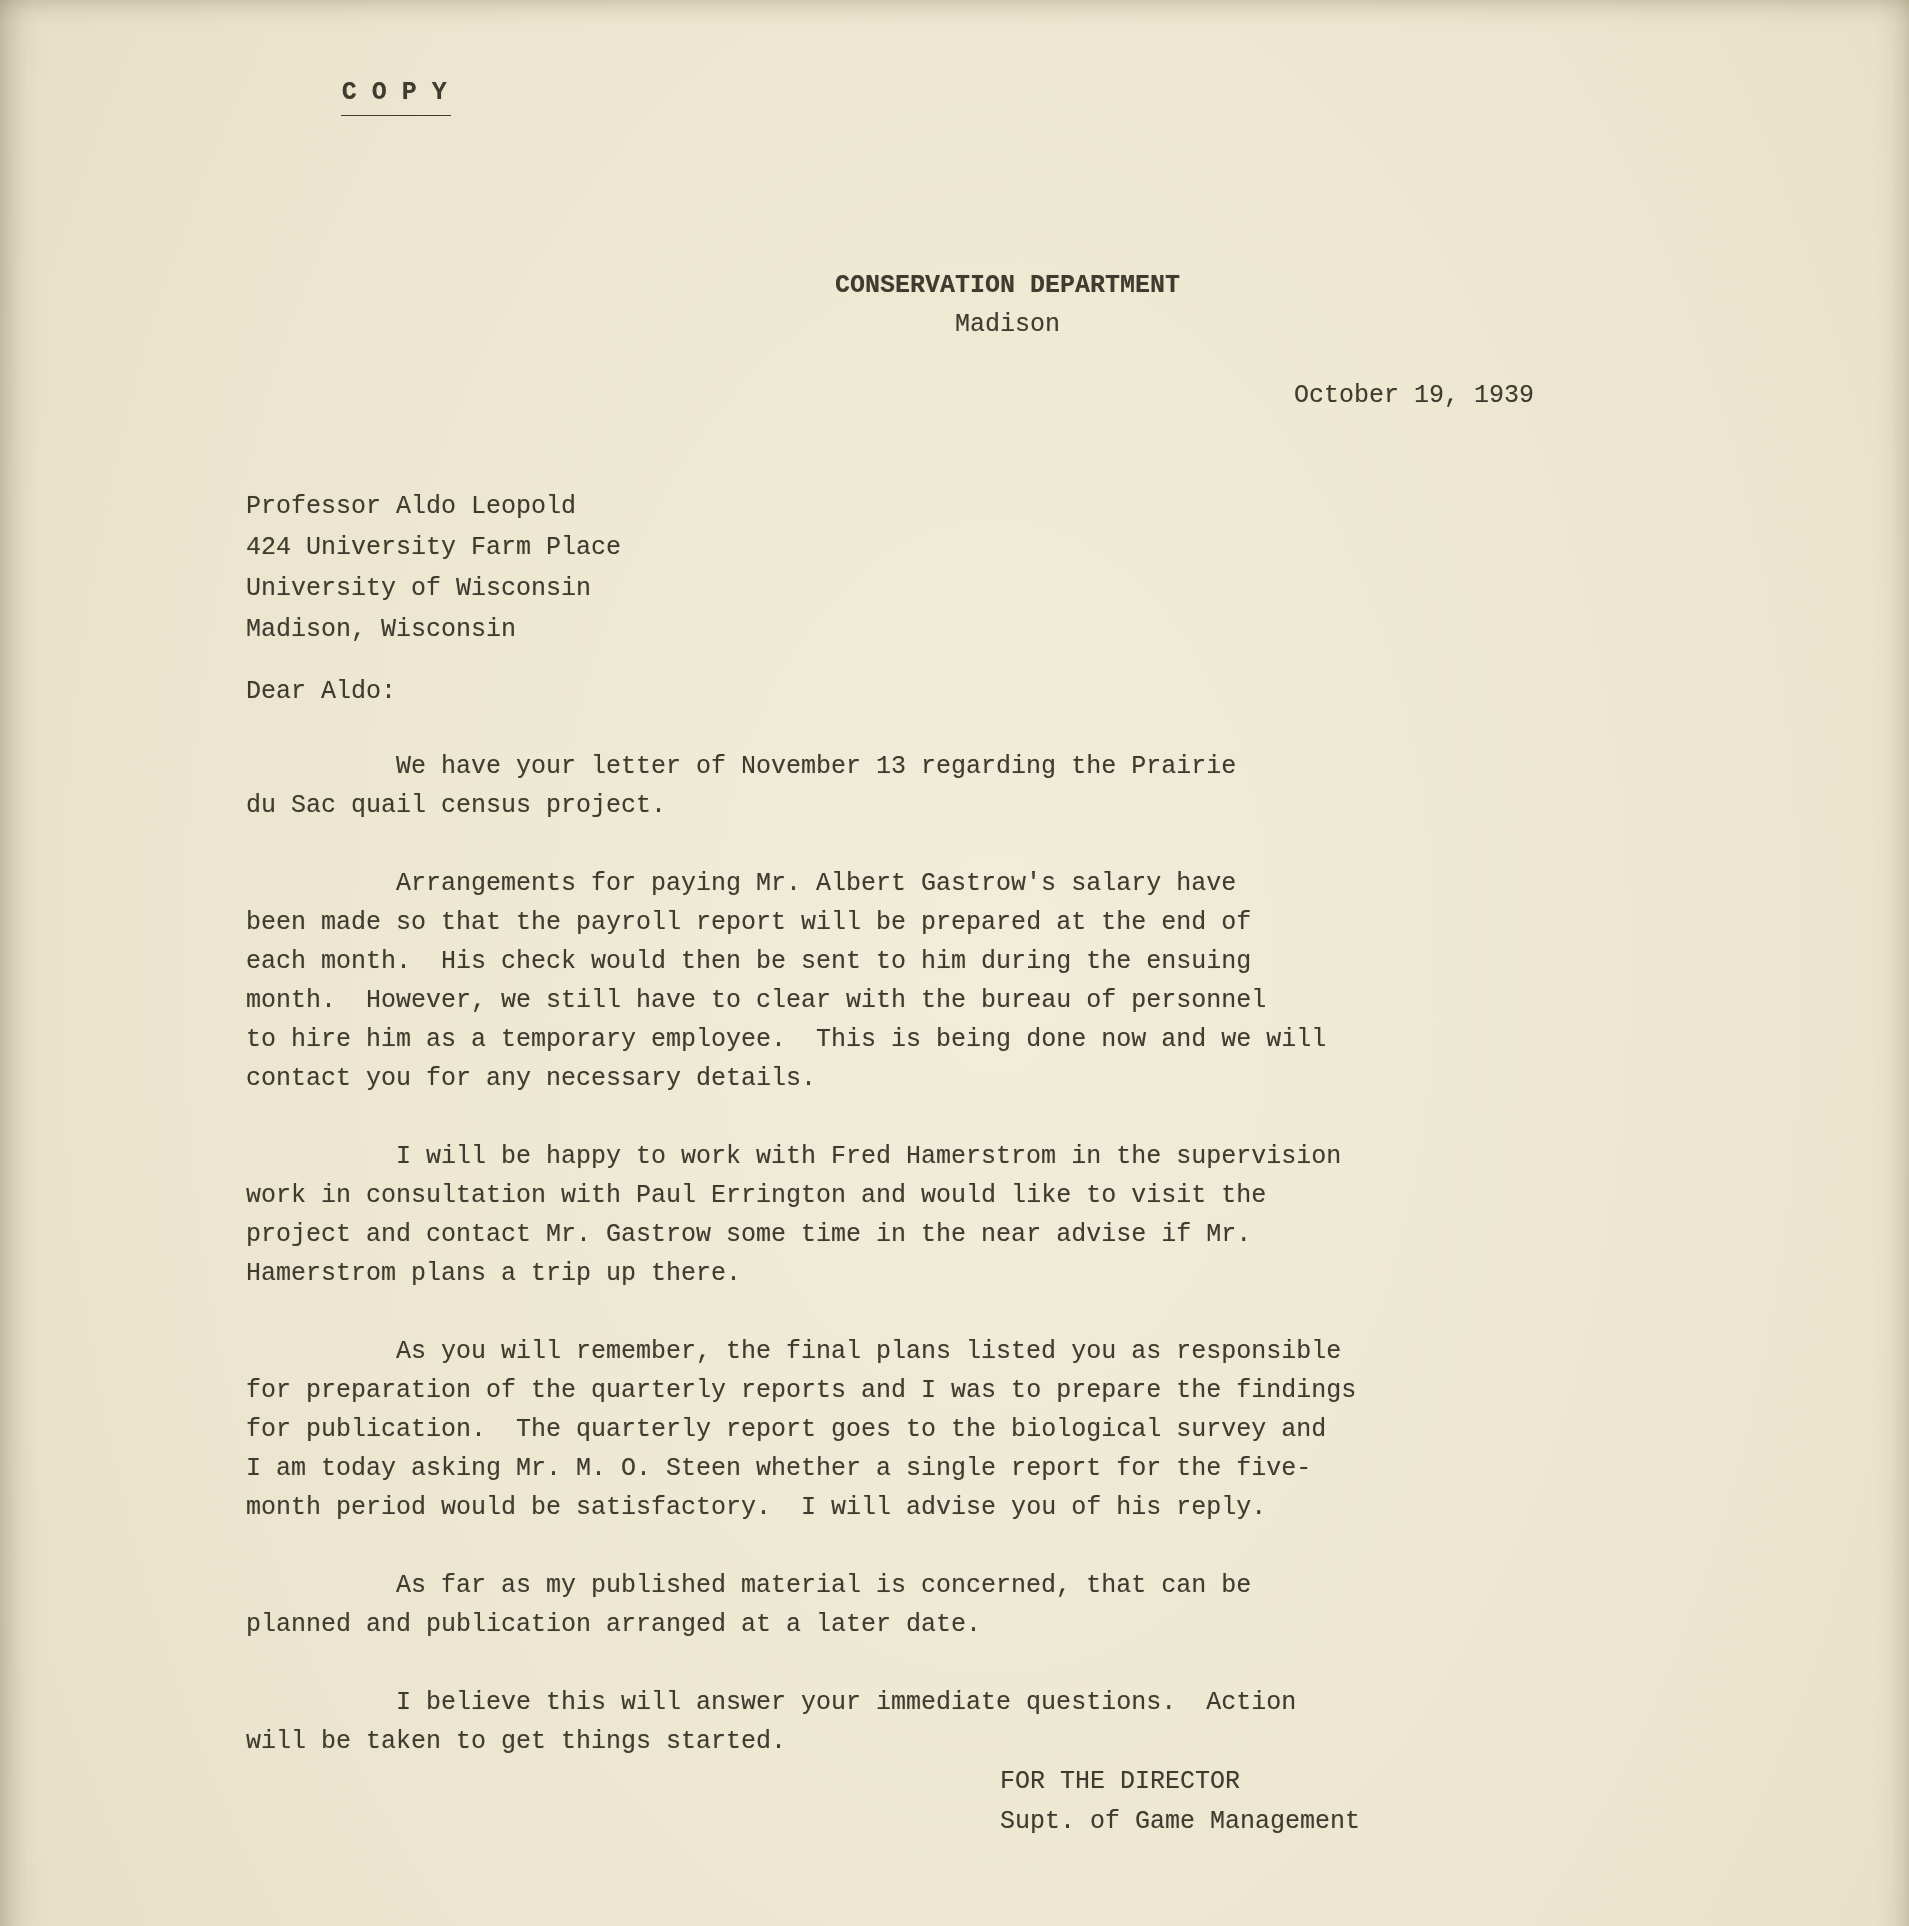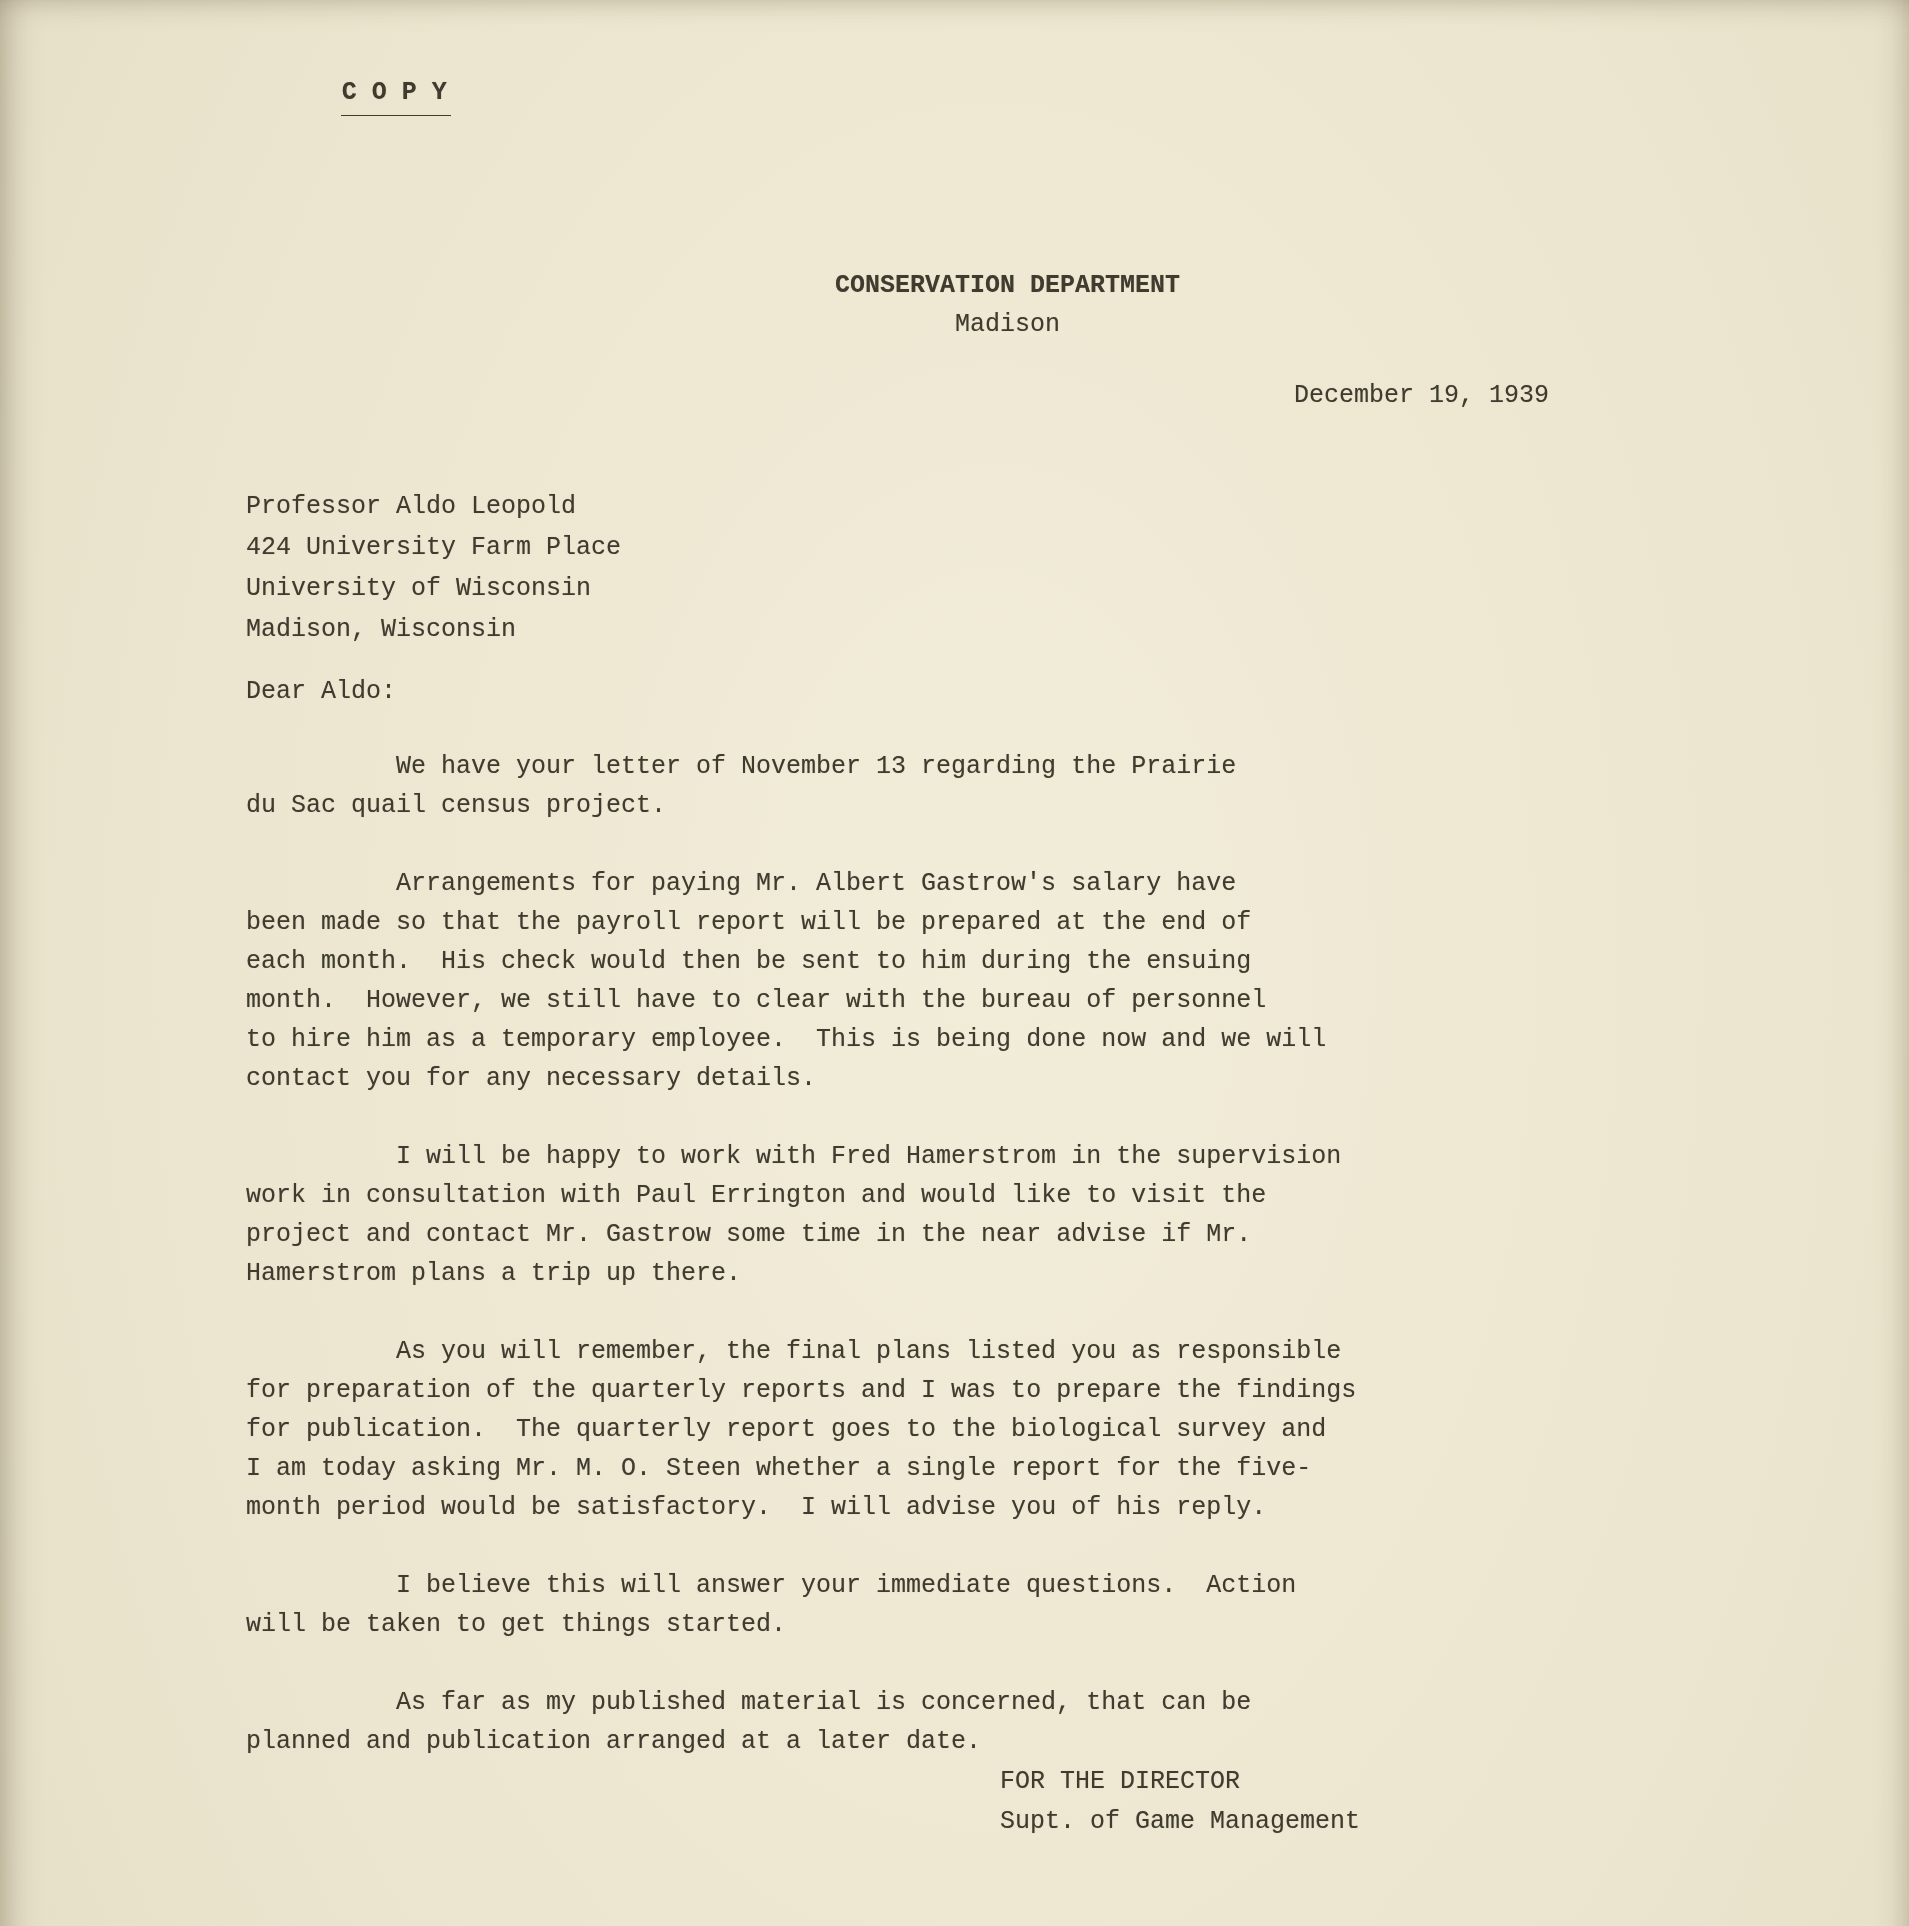--- a/index.html
+++ b/index.html
@@ -86,21 +86,21 @@
 
 <div class="paper">
 
   <div class="copy-stamp type">C O P Y</div>
 
   <div class="letterhead type">
     <div class="org">CONSERVATION DEPARTMENT</div>
     <div class="city">Madison</div>
   </div>
 
-  <div class="date-line type">December 19, 1939</div>
+  <div class="date-line type">October 19, 1939</div>
 
   <div class="recipient type pre">Professor Aldo Leopold
 424 University Farm Place
 University of Wisconsin
 Madison, Wisconsin</div>
 
   <div class="salutation type">Dear Aldo:</div>
 
   <div class="letter-body type">
     <p>We have your letter of November 13 regarding the Prairie
@@ -113,24 +113,24 @@
 contact you for any necessary details.</p>
     <p>I will be happy to work with Fred Hamerstrom in the supervision
 work in consultation with Paul Errington and would like to visit the
 project and contact Mr. Gastrow some time in the near advise if Mr.
 Hamerstrom plans a trip up there.</p>
     <p>As you will remember, the final plans listed you as responsible
 for preparation of the quarterly reports and I was to prepare the findings
 for publication.  The quarterly report goes to the biological survey and
 I am today asking Mr. M. O. Steen whether a single report for the five-
 month period would be satisfactory.  I will advise you of his reply.</p>
+    <p>As far as my published material is concerned, that can be
+planned and publication arranged at a later date.</p>
     <p>I believe this will answer your immediate questions.  Action
 will be taken to get things started.</p>
-    <p>As far as my published material is concerned, that can be
-planned and publication arranged at a later date.</p>
   </div>
 
   <div class="signature type">
     <div>FOR THE DIRECTOR</div>
     <div>Supt. of Game Management</div>
   </div>
 
 </div>
 
 

